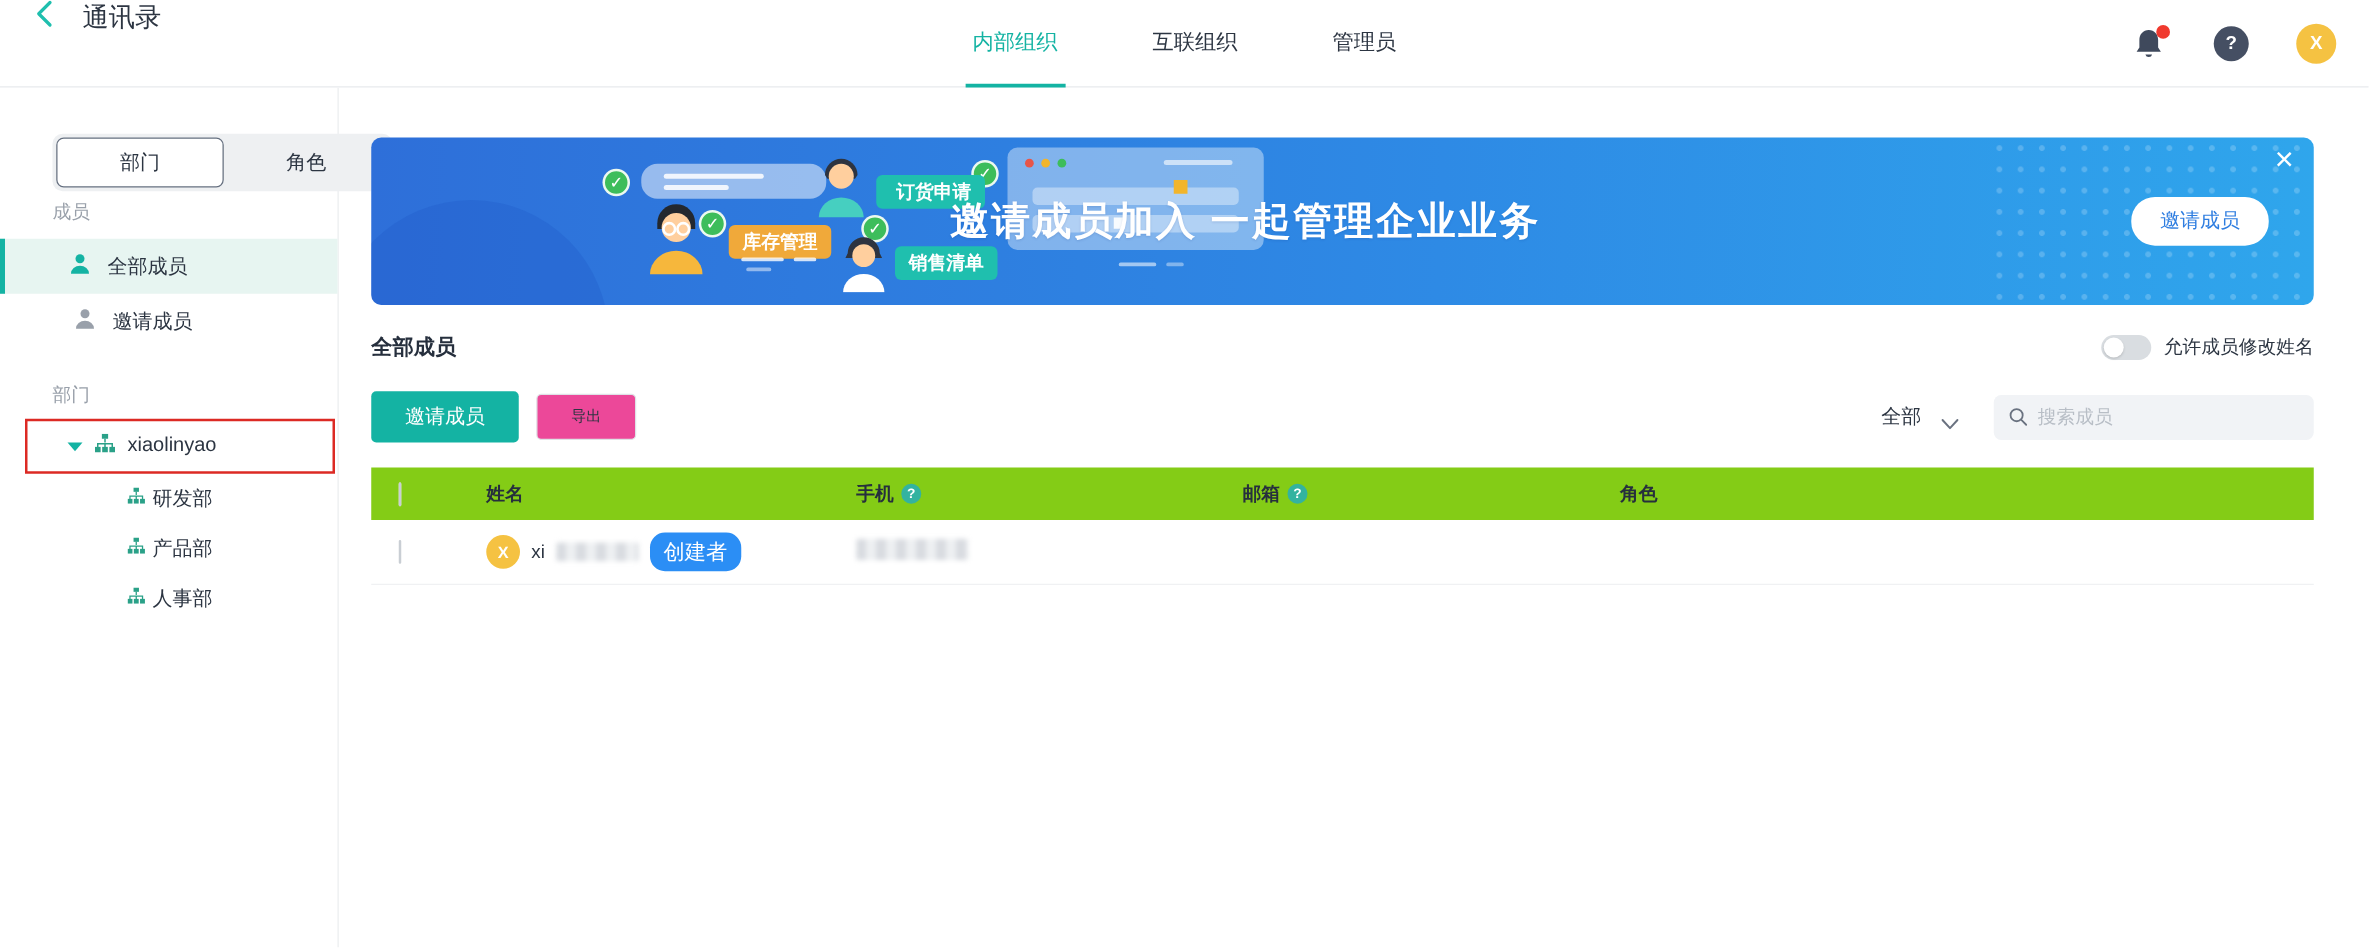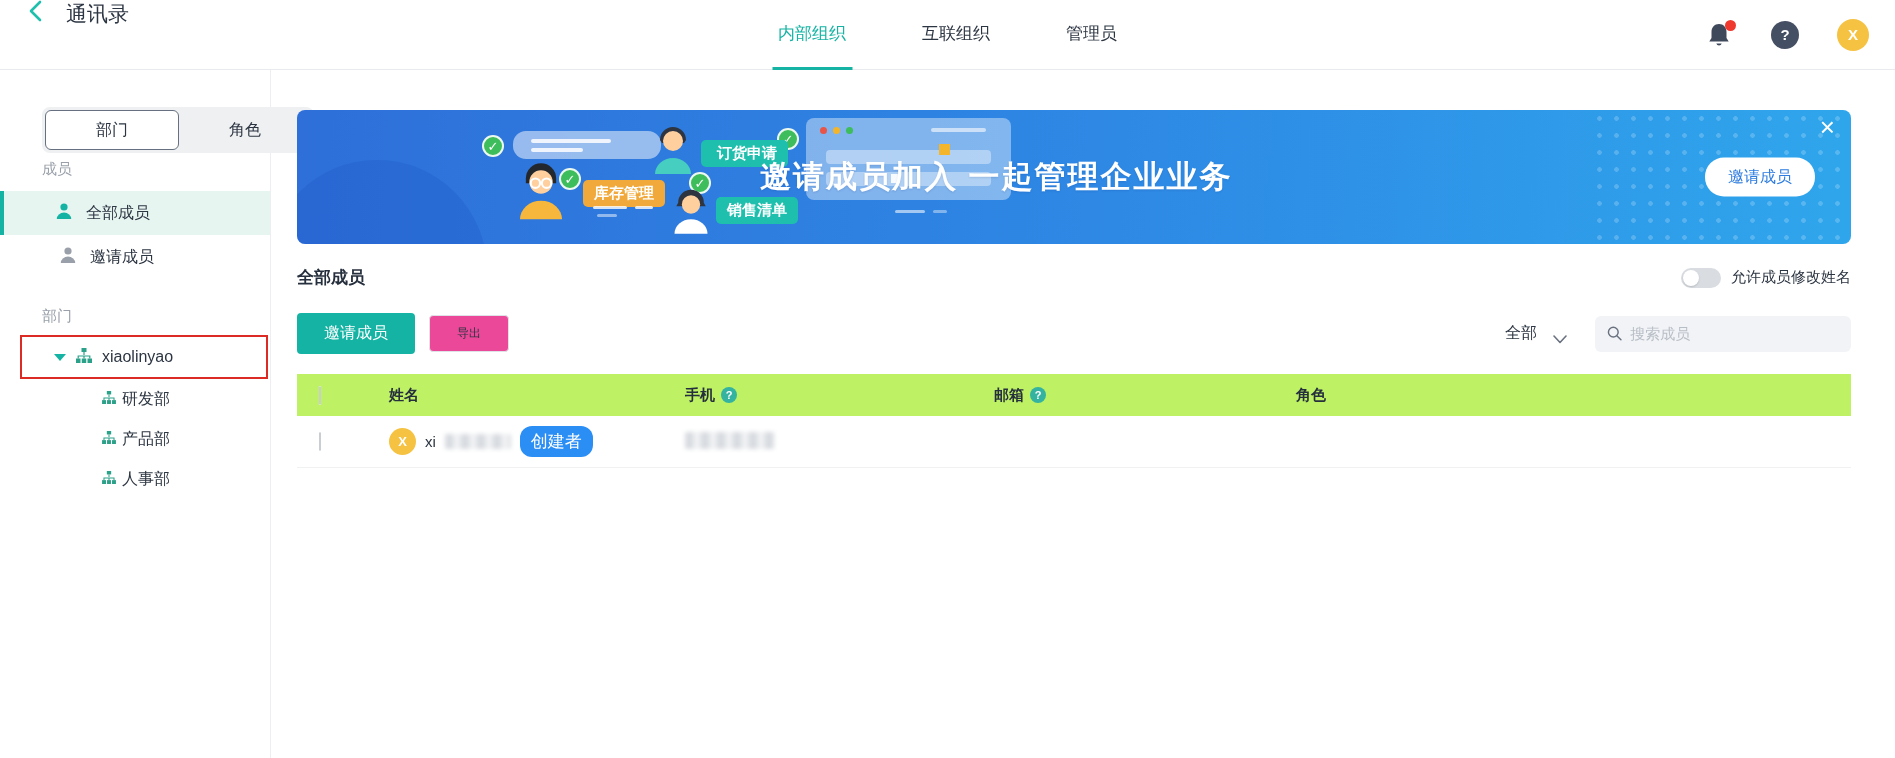--- a/index.html
+++ b/index.html
@@ -68,21 +68,21 @@
   .btn-primary { background:#14b3a3; color:#fff; font-size:16px; padding:10px 27px; border-radius:4px; border:none; cursor:pointer; }
   .btn-outline { margin-left:14px; background:#ec4899; color:#2c3542; font-size:12px; padding:9px 27px; border-radius:4px; border:1px solid #dfe2e6; cursor:pointer; }
   .toolbar-spacer { flex:1; }
   .filter { display:flex; align-items:flex-end; gap:16px; font-size:16px; color:#2c3542; cursor:pointer; }
   .search-box { margin-left:28px; width:256px; height:36px; background:#f1f3f6; border-radius:6px; display:flex; align-items:center; padding:0 12px; gap:8px; }
   .search-box input { border:none; outline:none; background:transparent; font-size:15px; color:#2c3542; width:100%; font-family:inherit; }
   .search-box input::placeholder { color:#b8bec6; }
 
   
   .table { margin-top:20px; }
-  .t-head { height:42px; background:#bef264; display:grid; grid-template-columns:92px 296px 309px 302px auto; align-items:center; font-size:15px; font-weight:bold; color:#262f3d; }
+  .t-head { height:42px; background:#84cc16; display:grid; grid-template-columns:92px 296px 309px 302px auto; align-items:center; font-size:15px; font-weight:bold; color:#262f3d; }
   .t-row { height:52px; display:grid; grid-template-columns:92px 296px 309px 302px auto; align-items:center; font-size:15px; border-bottom:1px solid #f0f1f3; }
   .cell-check { padding-left:22px; }
   .checkbox { width:17px; height:17px; border:1px solid #c9ced4; border-radius:3px; background:#fff; cursor:pointer; }
   .th-flex { display:flex; align-items:center; gap:6px; }
   .help-mini { width:16px; height:16px; border-radius:50%; background:#33b3a0; color:#fff; font-size:11px; font-weight:bold; display:flex; align-items:center; justify-content:center; cursor:pointer; }
   .name-cell { display:flex; align-items:center; gap:9px; }
   .row-avatar { width:27px; height:27px; border-radius:50%; background:#f5c242; color:#fff; font-size:13px; font-weight:bold; display:flex; align-items:center; justify-content:center; }
   .mosaic { display:inline-block; border-radius:2px; filter:blur(2px);
             background:repeating-linear-gradient(90deg,#d8dbe0 0 8px,#eef0f2 8px 16px),repeating-linear-gradient(0deg,rgba(205,209,214,.8) 0 7px,rgba(236,238,241,.8) 7px 14px); }
   .mosaic.name { width:66px; height:15px; }

